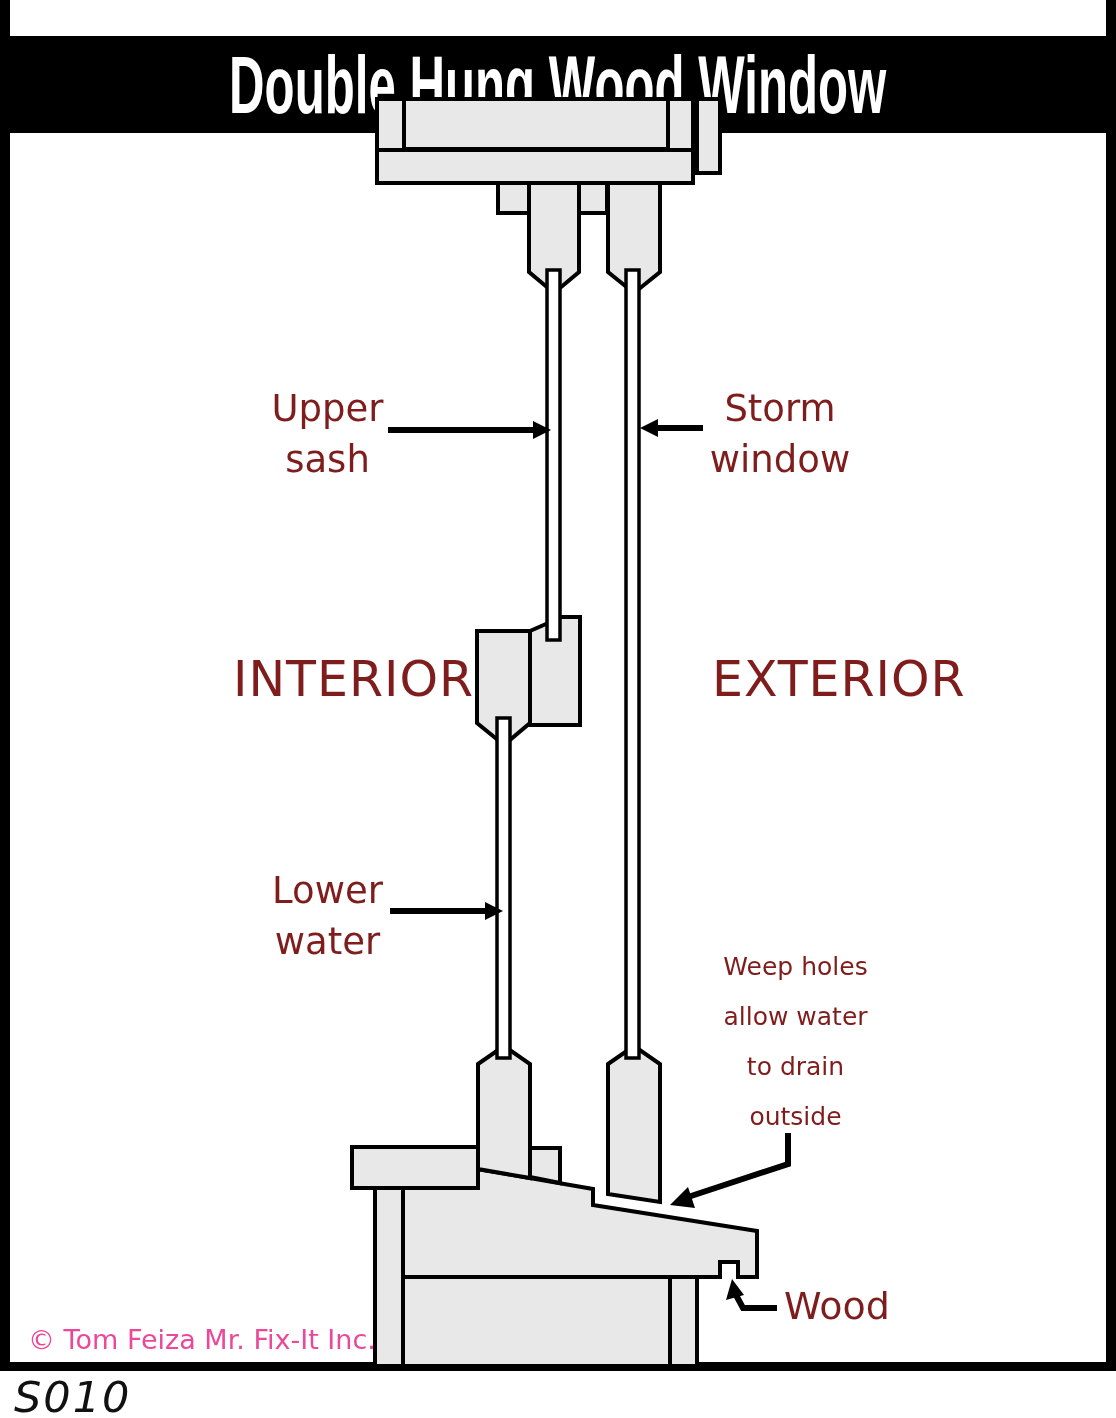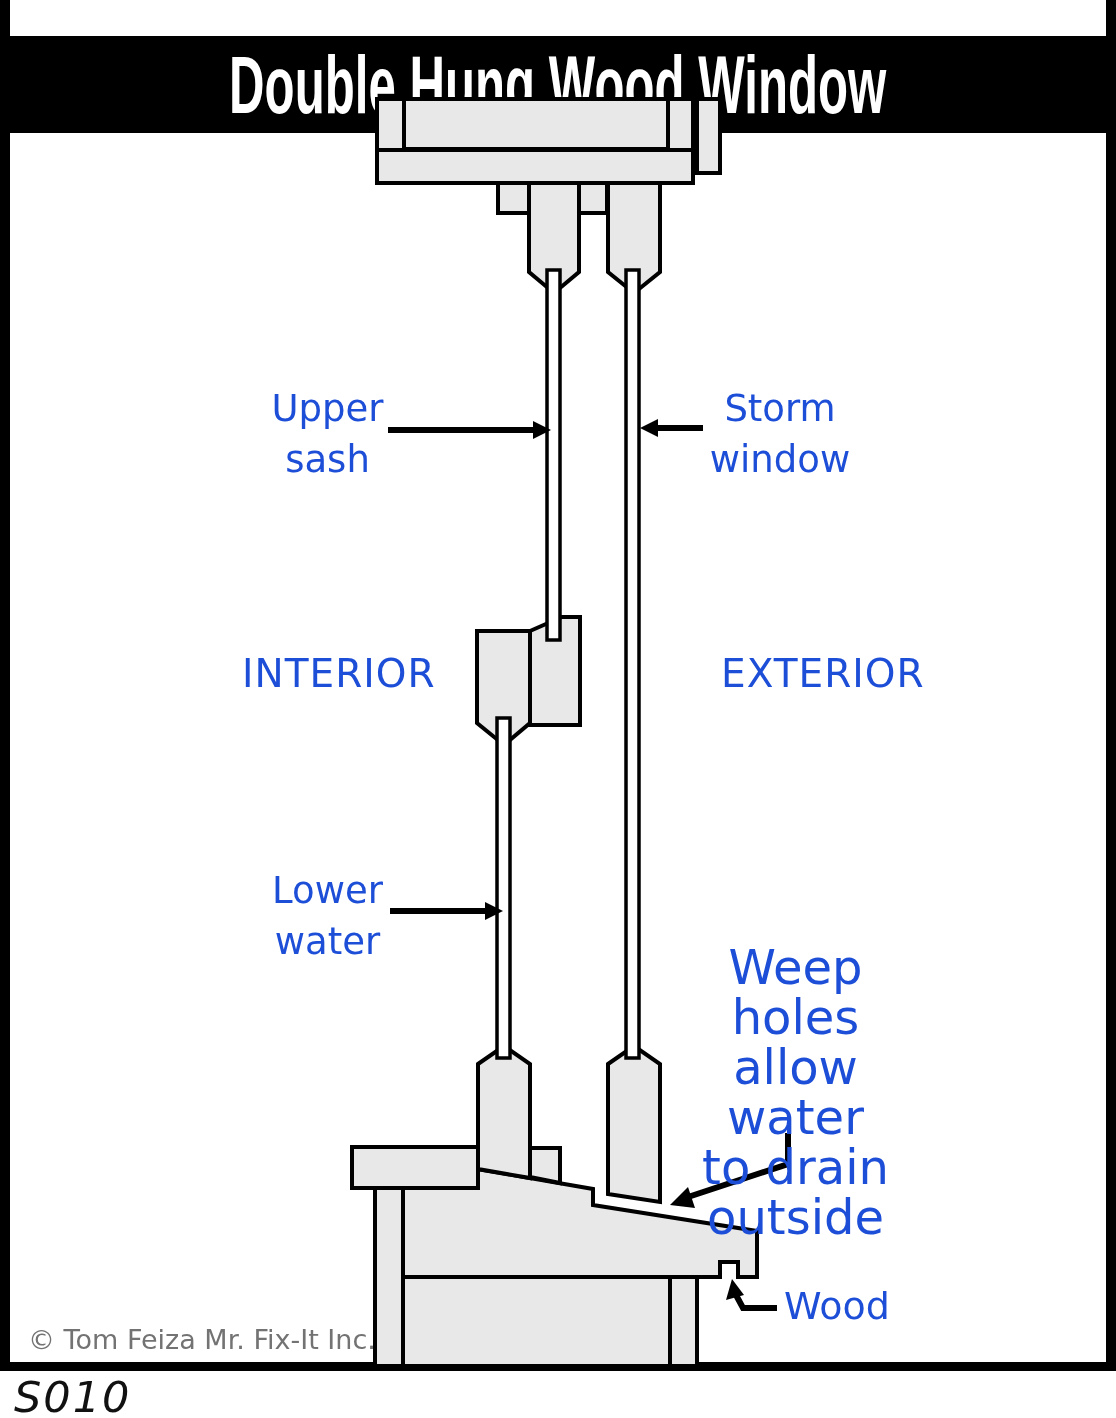--- a/index.html
+++ b/index.html
@@ -31,27 +31,27 @@
   .border{position:absolute;background:var(--line);}
   .border-left{left:0;top:0;width:10px;height:1371px;}
   .border-right{left:1106px;top:0;width:10px;height:1371px;}
   .border-bottom{left:0;top:1362px;width:1116px;height:9px;}
   svg.diagram{position:absolute;left:0;top:0;}
   .wood{fill:var(--wood-fill);stroke:var(--line);stroke-width:4;stroke-linejoin:miter;}
   .glass{fill:var(--background);stroke:var(--line);stroke-width:3.5;}
   .aline{stroke:var(--line);stroke-width:6;fill:none;}
   .ahead{fill:var(--line);stroke:none;}
   .lbl{
-    position:absolute;color:#1d4ed8;white-space:pre-line;text-align:center;
+    position:absolute;color:#7f1d1d;white-space:pre-line;text-align:center;
     font-size:37px;line-height:51px;
   }
-  .caps{font-size:39px;letter-spacing:1px;line-height:1.1;white-space:nowrap;margin-left:9px;}
-  .weep{font-size:48px;line-height:50px;}
+  .caps{font-size:49px;letter-spacing:1px;line-height:1.1;white-space:nowrap;}
+  .weep{font-size:25px;line-height:50px;}
   .drip{font-size:38px;line-height:1;}
-  .copyright{position:absolute;left:28px;top:1324px;font-size:27px;color:#737373;white-space:nowrap;}
+  .copyright{position:absolute;left:28px;top:1324px;font-size:27px;color:#ec4899;white-space:nowrap;}
   .code{position:absolute;left:14px;top:1372px;font-size:43px;font-style:italic;letter-spacing:2px;color:#111;}
 </style>
 </head>
 <body>
 
 <div class="page">
 
   <div class="titlebar">
     <div class="title">Double Hung Wood Window</div>
   </div>

